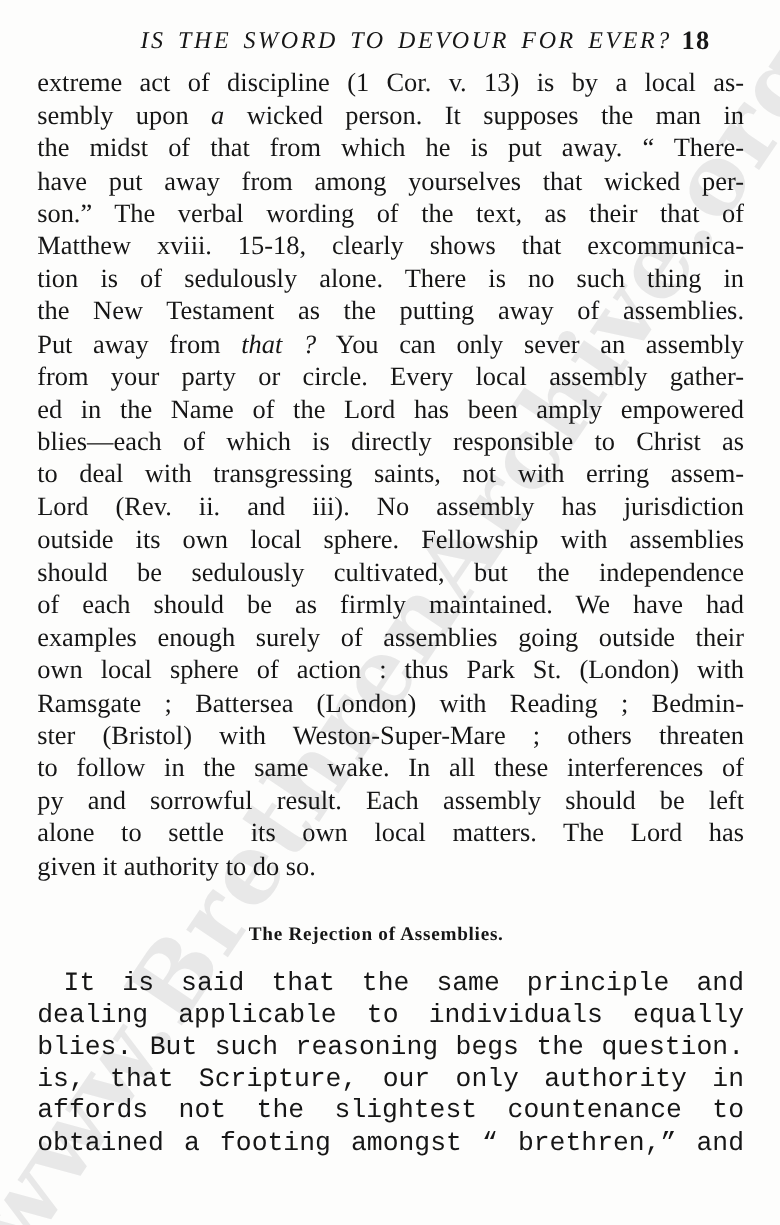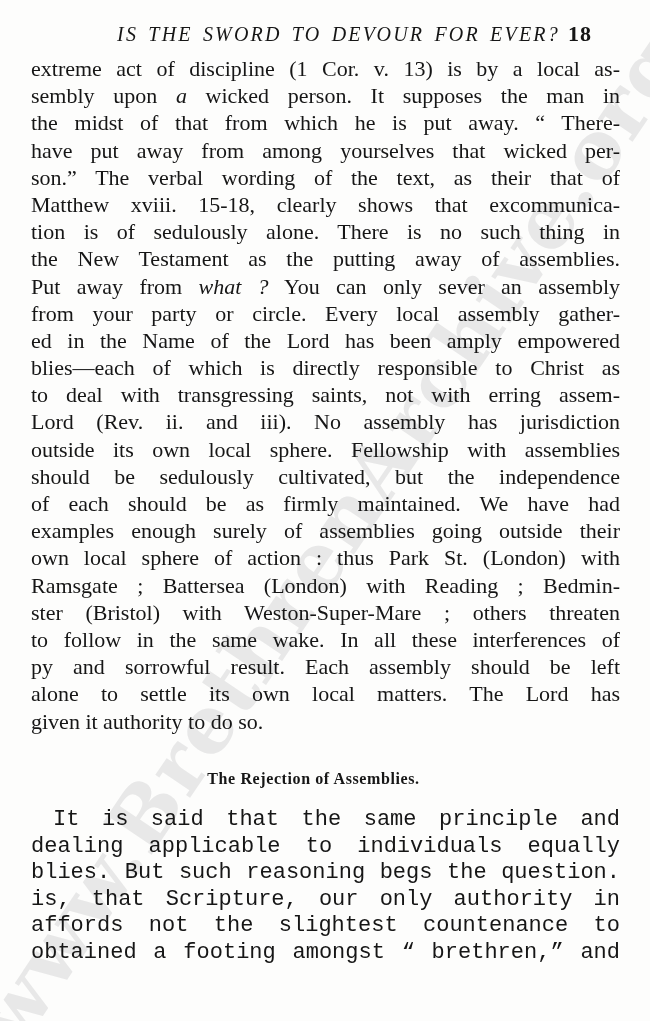--- a/index.html
+++ b/index.html
@@ -97,21 +97,21 @@
 
   <div class="para para1">
       <div class="tline"><span>extreme act of discipline (1 Cor. v. 13) is by a local as-</span></div>
       <div class="tline"><span>sembly upon </span><em>a</em><span> wicked person.  It supposes the man in</span></div>
       <div class="tline"><span>the midst of that from which he is put away.  “ There-</span></div>
       <div class="tline"><span>have put away from among yourselves that wicked per-</span></div>
       <div class="tline"><span>son.”  The verbal wording of the text, as their that of</span></div>
       <div class="tline"><span>Matthew xviii. 15-18, clearly shows that excommunica-</span></div>
       <div class="tline"><span>tion is of sedulously alone.  There is no such thing in</span></div>
       <div class="tline"><span>the New Testament as the putting away of assemblies.</span></div>
-      <div class="tline"><span>Put away from </span><em>what ?</em><span>  You can only sever an assembly</span></div>
+      <div class="tline"><span>Put away from </span><em>that ?</em><span>  You can only sever an assembly</span></div>
       <div class="tline"><span>from your party or circle.  Every local assembly gather-</span></div>
       <div class="tline"><span>ed in the Name of the Lord has been amply empowered</span></div>
       <div class="tline"><span>blies—each of which is directly responsible to Christ as</span></div>
       <div class="tline"><span>to deal with transgressing saints, not with erring assem-</span></div>
       <div class="tline"><span>Lord (Rev. ii. and iii).  No assembly has jurisdiction</span></div>
       <div class="tline"><span>outside its own local sphere.  Fellowship with assemblies</span></div>
       <div class="tline"><span>should be sedulously cultivated, but the independence</span></div>
       <div class="tline"><span>of each should be as firmly maintained.  We have had</span></div>
       <div class="tline"><span>examples enough surely of assemblies going outside their</span></div>
       <div class="tline"><span>own local sphere of action : thus Park St. (London) with</span></div>

